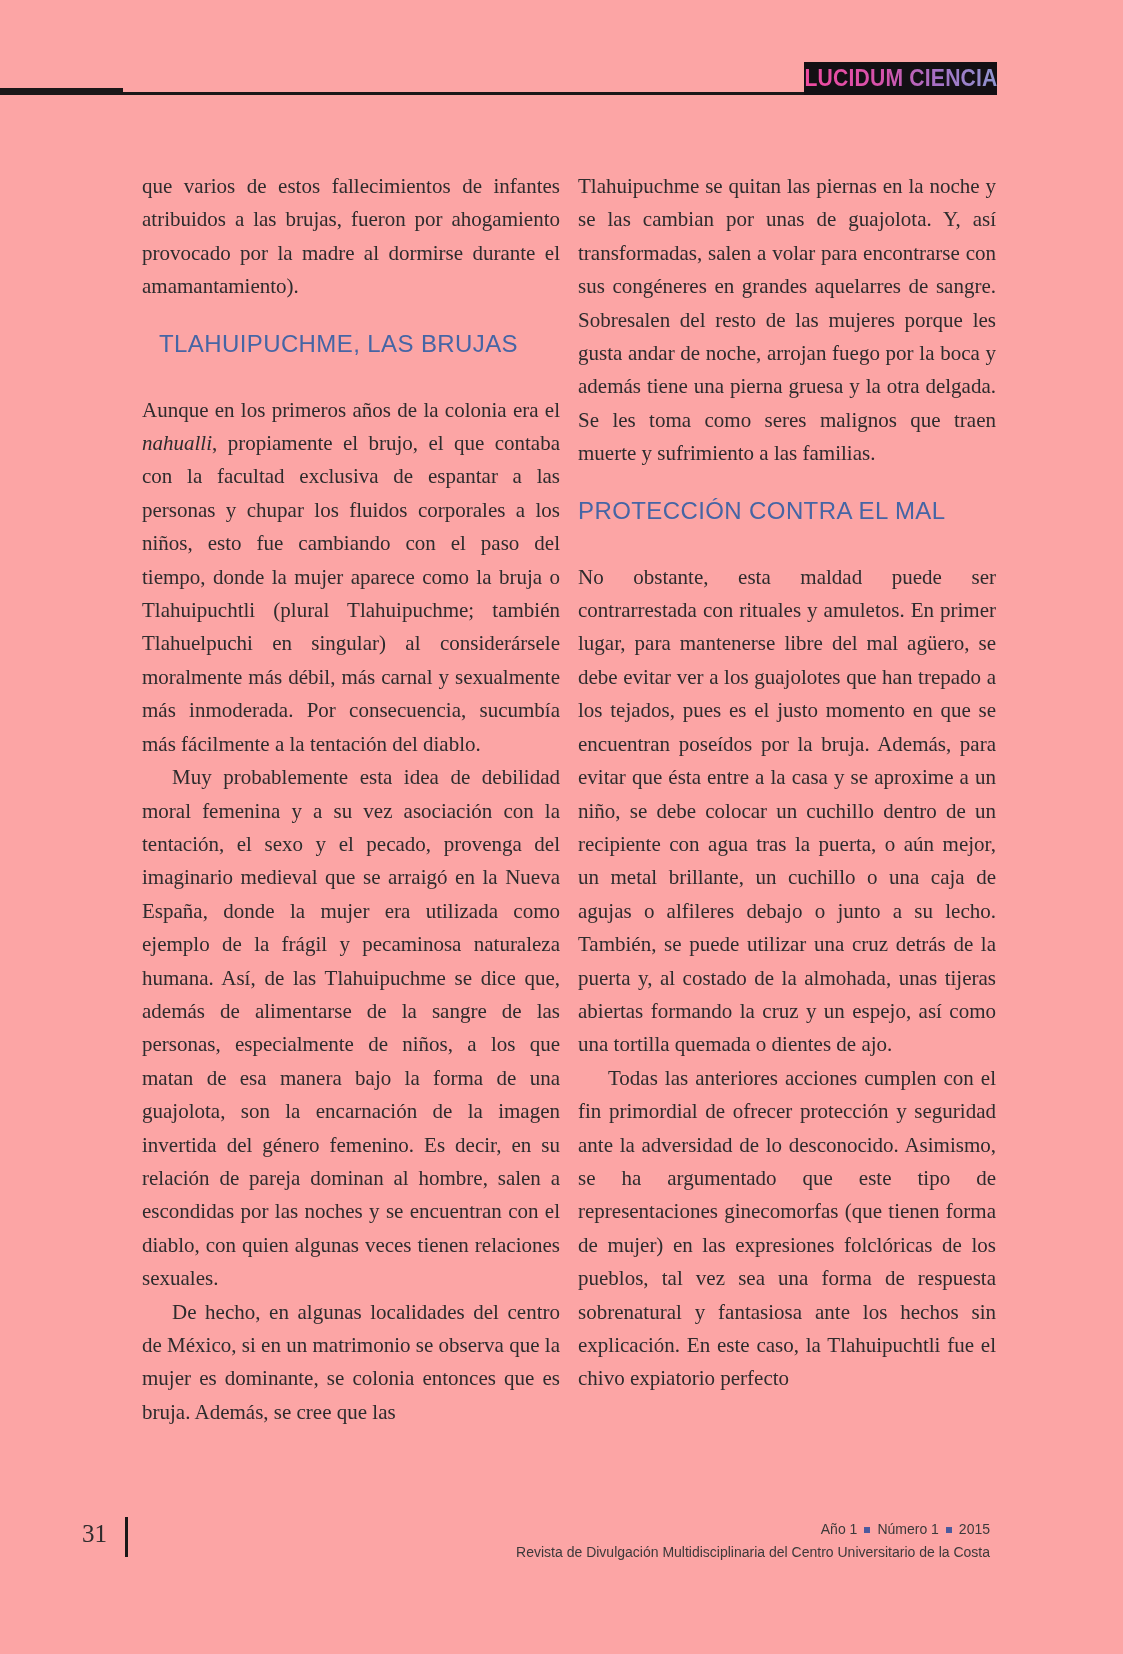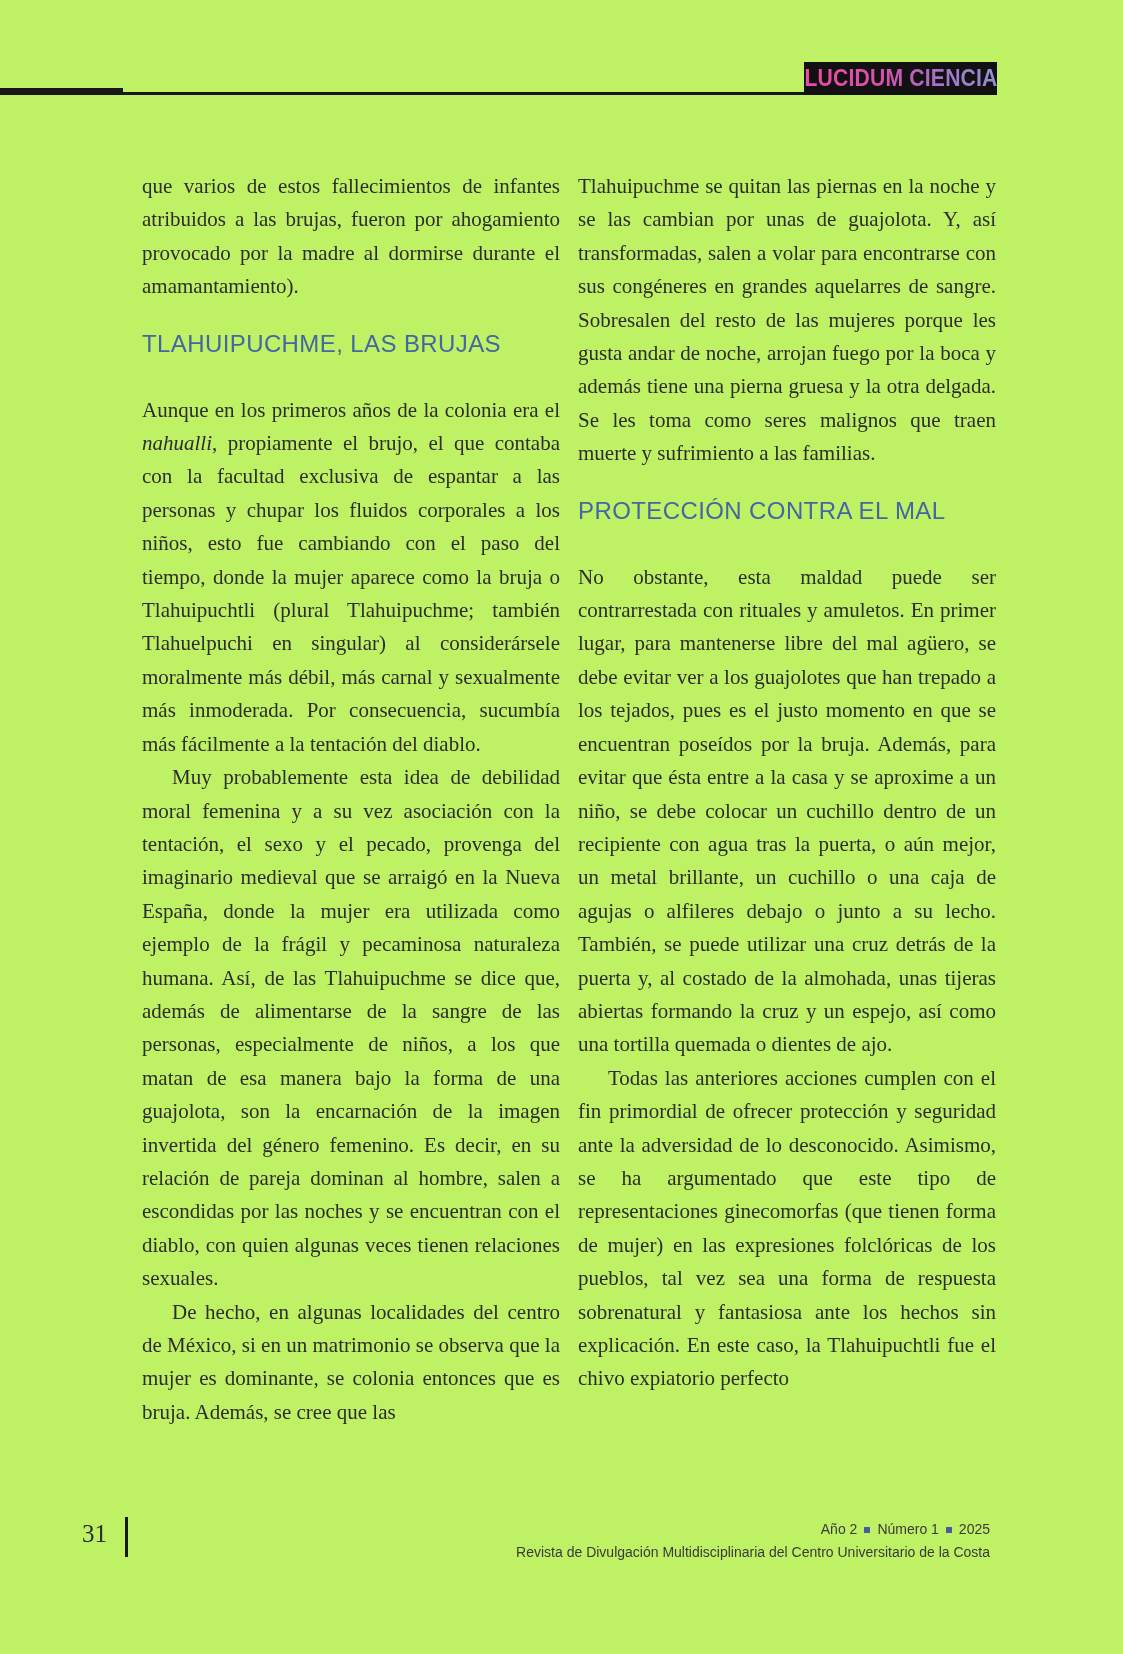--- a/index.html
+++ b/index.html
@@ -1,20 +1,20 @@
 <!DOCTYPE html>
 <html lang="es"><head>
 <meta charset="utf-8">
 <style>
   html,body { margin:0; padding:0; background:#e9e9e9; }
   .page {
     position:relative;
     width:1123px; height:1654px;
     margin:0 auto;
-    background:#bef264;
+    background:#fca5a5;
     font-family:"Liberation Serif", serif;
     overflow:hidden;
   }
 
   
   .rule-thick { position:absolute; left:0; top:88px; width:123px; height:7px; background:#1a1718; }
   .rule-thin  { position:absolute; left:123px; top:92px; width:681px; height:3px; background:#1a1718; }
   .logo-box {
     position:absolute; left:804px; top:62px; width:193px; height:33px;
     background:#131014;
@@ -77,34 +77,34 @@
 <div class="page">
 
   <div class="rule-thick" style="background: rgb(26, 23, 24);"></div>
   <div class="rule-thin" style="background: rgb(26, 23, 24);"></div>
   <div class="logo-box" style="background: rgb(19, 16, 20);">
     <span class="logo-text" style="background-image: linear-gradient(90deg, rgb(240, 75, 160) 0%, rgb(213, 82, 171) 40%, rgb(167, 112, 196) 68%, rgb(142, 149, 207) 100%);">LUCIDUM CIENCIA</span>
   </div>
 
   <div class="col col-left">
       <p class="body-para"><span>que varios de estos fallecimientos de infantes atribuidos a las brujas, fueron por ahogamiento provocado por la madre al dormirse durante el amamantamiento).</span></p>
-      <div class="heading" style="color: rgb(69, 101, 165);">TLAHUIPUCHME, LAS BRUJAS</div>
+      <div class="heading" style="color: rgb(69, 101, 165); margin-left: 17px;">TLAHUIPUCHME, LAS BRUJAS</div>
       <p class="body-para"><span>Aunque en los primeros años de la colonia era el </span><span style="font-style: italic;">nahualli</span><span>, propiamente el brujo, el que contaba con la facultad exclusiva de espantar a las personas y chupar los fluidos corporales a los niños, esto fue cambiando con el paso del tiempo, donde la mujer aparece como la bruja o Tlahuipuchtli (plural Tlahuipuchme; también Tlahuelpuchi en singular) al considerársele moralmente más débil, más carnal y sexualmente más inmoderada. Por consecuencia, sucumbía más fácilmente a la tentación del diablo.</span></p>
       <p class="body-para indent"><span>Muy probablemente esta idea de debilidad moral femenina y a su vez asociación con la tentación, el sexo y el pecado, provenga del imaginario medieval que se arraigó en la Nueva España, donde la mujer era utilizada como ejemplo de la frágil y pecaminosa naturaleza humana. Así, de las Tlahuipuchme se dice que, además de alimentarse de la sangre de las personas, especialmente de niños, a los que matan de esa manera bajo la forma de una guajolota, son la encarnación de la imagen invertida del género femenino. Es decir, en su relación de pareja dominan al hombre, salen a escondidas por las noches y se encuentran con el diablo, con quien algunas veces tienen relaciones sexuales.</span></p>
       <p class="body-para indent"><span>De hecho, en algunas localidades del centro de México, si en un matrimonio se observa que la mujer es dominante, se colonia entonces que es bruja. Además, se cree que las</span></p>
     </div>
   <div class="col col-right">
       <p class="body-para"><span>Tlahuipuchme se quitan las piernas en la noche y se las cambian por unas de guajolota. Y, así transformadas, salen a volar para encontrarse con sus congéneres en grandes aquelarres de sangre. Sobresalen del resto de las mujeres porque les gusta andar de noche, arrojan fuego por la boca y además tiene una pierna gruesa y la otra delgada. Se les toma como seres malignos que traen muerte y sufrimiento a las familias.</span></p>
       <div class="heading" style="color: rgb(69, 101, 165);">PROTECCIÓN CONTRA EL MAL</div>
       <p class="body-para"><span>No obstante, esta maldad puede ser contrarrestada con rituales y amuletos. En primer lugar, para mantenerse libre del mal agüero, se debe evitar ver a los guajolotes que han trepado a los tejados, pues es el justo momento en que se encuentran poseídos por la bruja. Además, para evitar que ésta entre a la casa y se aproxime a un niño, se debe colocar un cuchillo dentro de un recipiente con agua tras la puerta, o aún mejor, un metal brillante, un cuchillo o una caja de agujas o alfileres debajo o junto a su lecho. También, se puede utilizar una cruz detrás de la puerta y, al costado de la almohada, unas tijeras abiertas formando la cruz y un espejo, así como una tortilla quemada o dientes de ajo.</span></p>
       <p class="body-para indent"><span>Todas las anteriores acciones cumplen con el fin primordial de ofrecer protección y seguridad ante la adversidad de lo desconocido. Asimismo, se ha argumentado que este tipo de representaciones ginecomorfas (que tienen forma de mujer) en las expresiones folclóricas de los pueblos, tal vez sea una forma de respuesta sobrenatural y fantasiosa ante los hechos sin explicación. En este caso, la Tlahuipuchtli fue el chivo expiatorio perfecto</span></p>
     </div>
 
   <div class="page-number">31</div>
   <div class="page-number-bar" style="background: rgb(26, 23, 24);"></div>
   <div class="footer-right">
     <div class="footer-issue">
-      <span>Año 2</span><span class="sq" style="background: rgb(75, 90, 158);"></span><span>Número 1</span><span class="sq" style="background: rgb(75, 90, 158);"></span><span>2025</span>
+      <span>Año 1</span><span class="sq" style="background: rgb(75, 90, 158);"></span><span>Número 1</span><span class="sq" style="background: rgb(75, 90, 158);"></span><span>2015</span>
     </div>
     <div class="footer-journal">Revista de Divulgación Multidisciplinaria del Centro Universitario de la Costa</div>
   </div>
 
 </div>
 
 </body></html>

